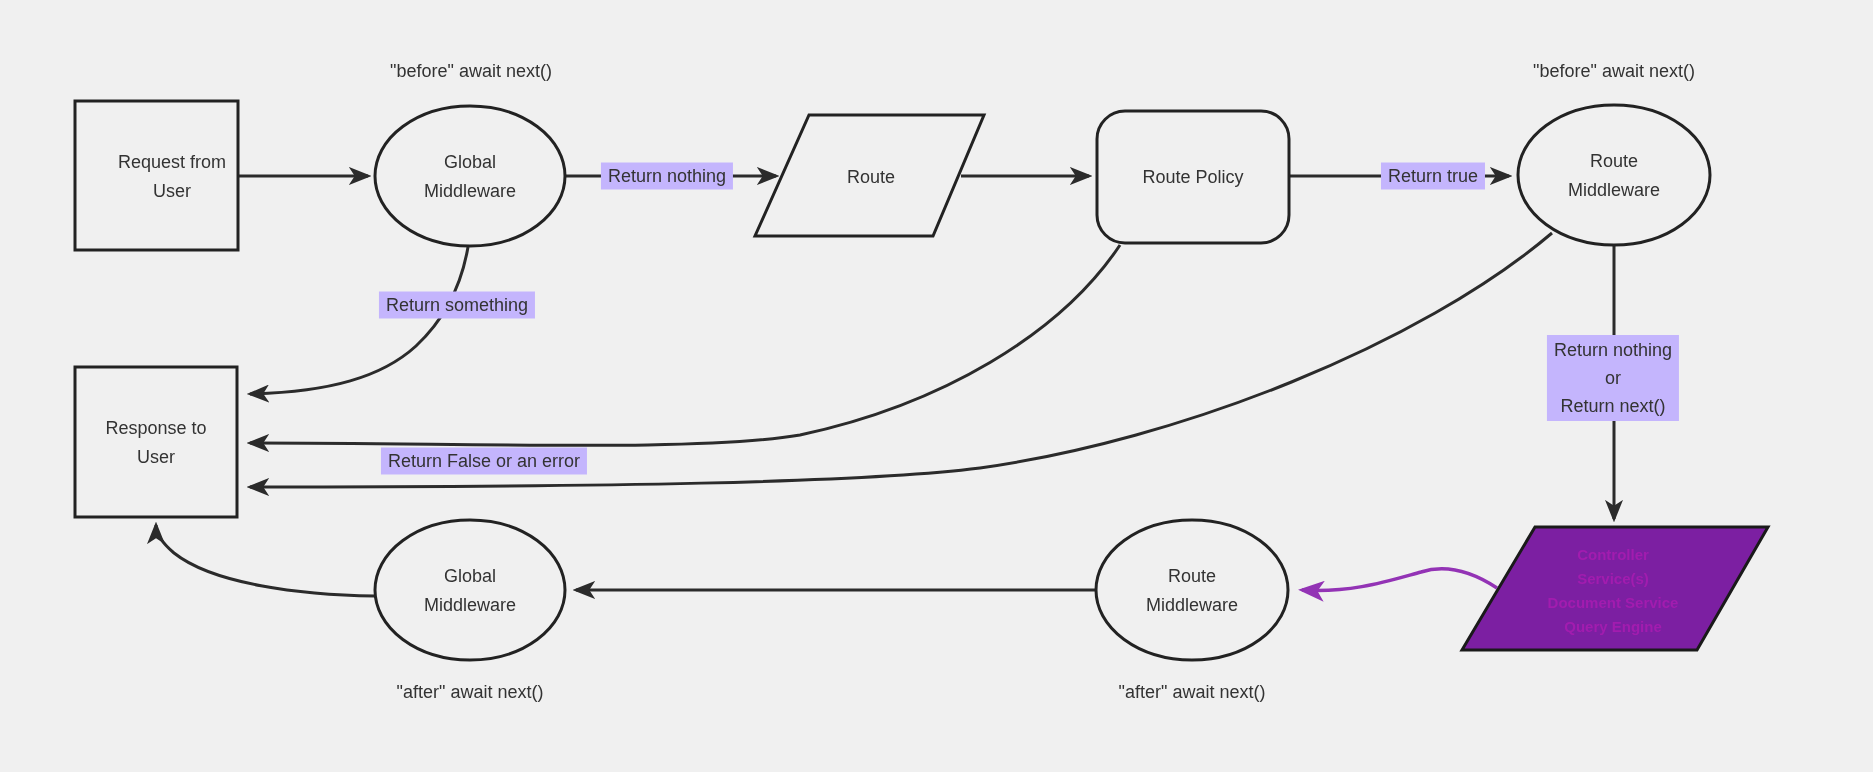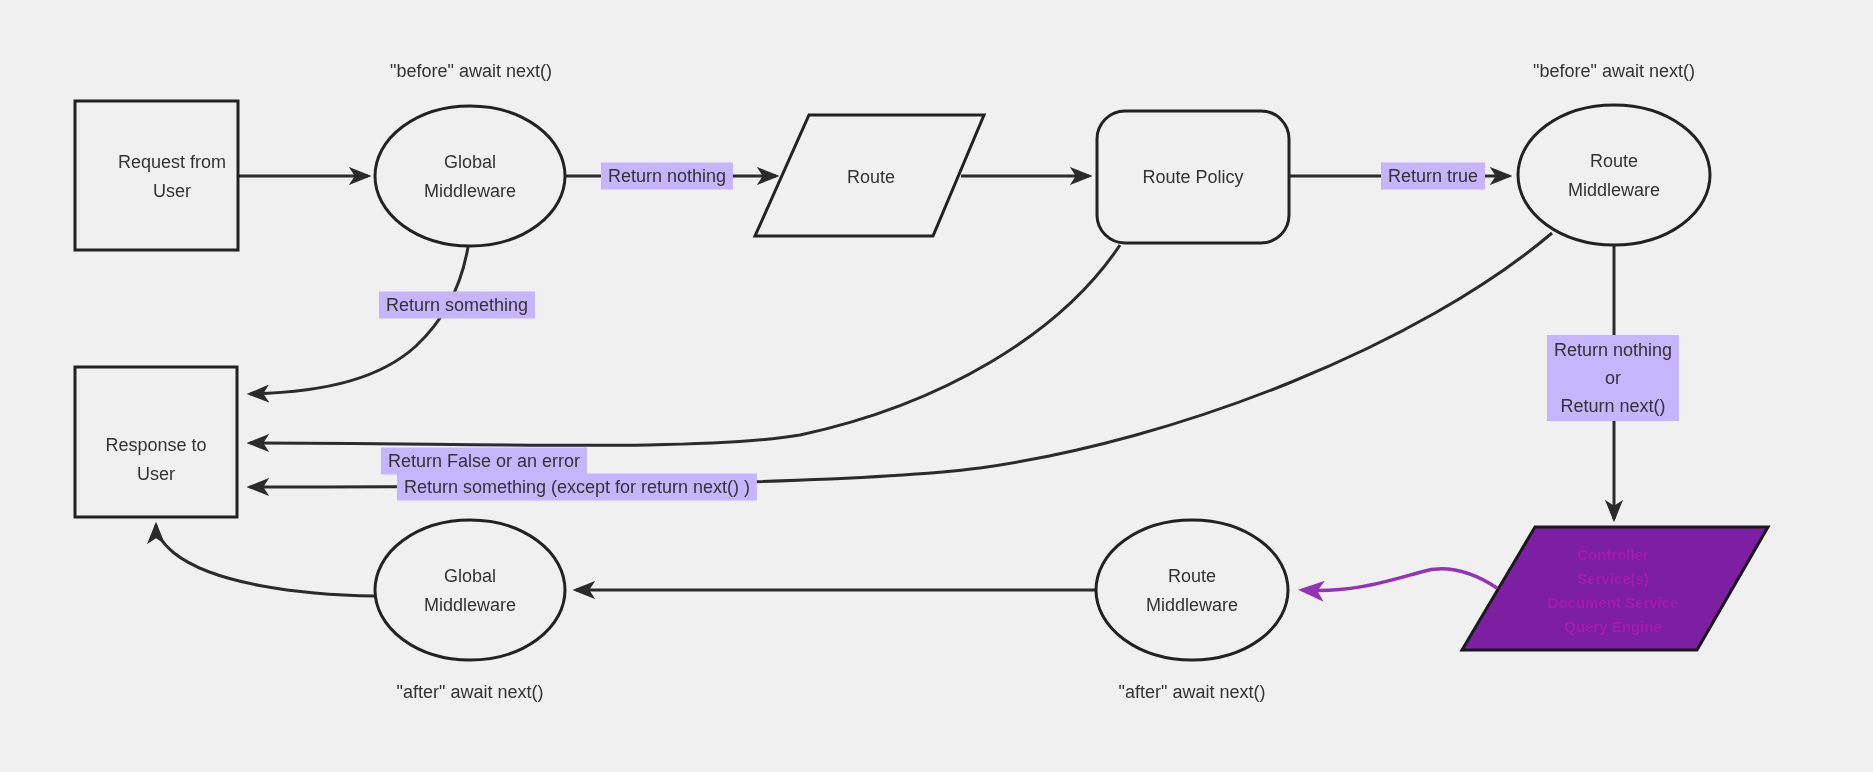--- a/index.html
+++ b/index.html
@@ -88,38 +88,37 @@
   </svg>
 
   <div class="label" style="left:156px; top:177px;margin-left:16px;">Request from
 User</div>
   <div class="label" style="left:470px; top:177px;">Global
 Middleware</div>
   <div class="label" style="left:871px; top:177px;">Route</div>
   <div class="label" style="left:1193px; top:177px;">Route Policy</div>
   <div class="label" style="left:1614px; top:176px;">Route
 Middleware</div>
-  <div class="label" style="left:156px; top:460px;">Response to
+  <div class="label" style="left:156px; top:443px;">Response to
 User</div>
   <div class="label" style="left:470px; top:591px;">Global
 Middleware</div>
   <div class="label" style="left:1192px; top:591px;">Route
 Middleware</div>
   <div class="label node-label-white" style="left:1613px; top:591px;">Controller
 Service(s)
 Document Service
 Query Engine</div>
 
   <div class="label" style="left:471px; top:71px;">"before" await next()</div>
   <div class="label" style="left:1614px; top:71px;">"before" await next()</div>
   <div class="label" style="left:470px; top:692px;">"after" await next()</div>
   <div class="label" style="left:1192px; top:692px;">"after" await next()</div>
 
   <div class="label edge-label" style="left:667px; top:176px;">Return nothing</div>
   <div class="label edge-label" style="left:1397px; top:176px;margin-left:36px;">Return true</div>
   <div class="label edge-label" style="left:457px; top:305px;">Return something</div>
   <div class="label edge-label" style="left:484px; top:461px;">Return False or an error</div>
-  <div class="label edge-label" style="left:577px; top:487px;">Return something (except for return next() )</div>
   <div class="label edge-label multiline" style="left:1613px; top:378px;">Return nothing
 or
 Return next()</div>
 
 </div>
 
 </body></html>

